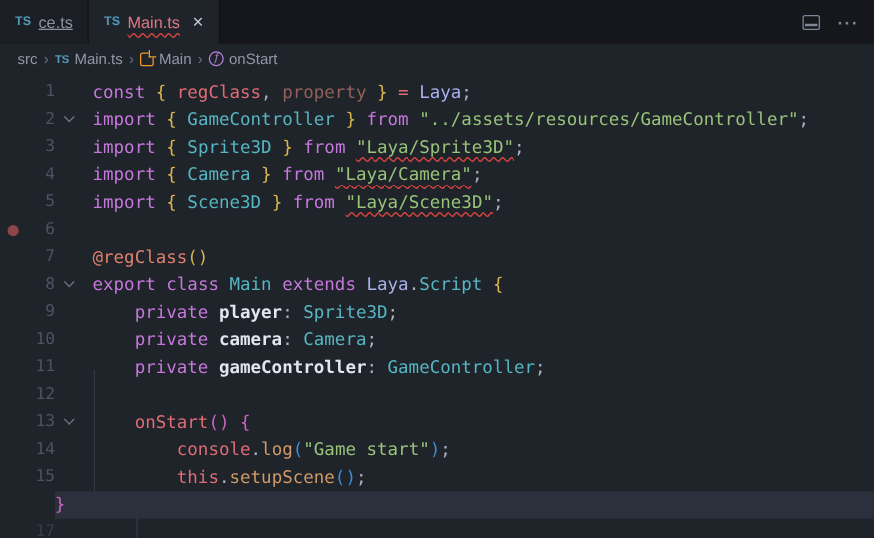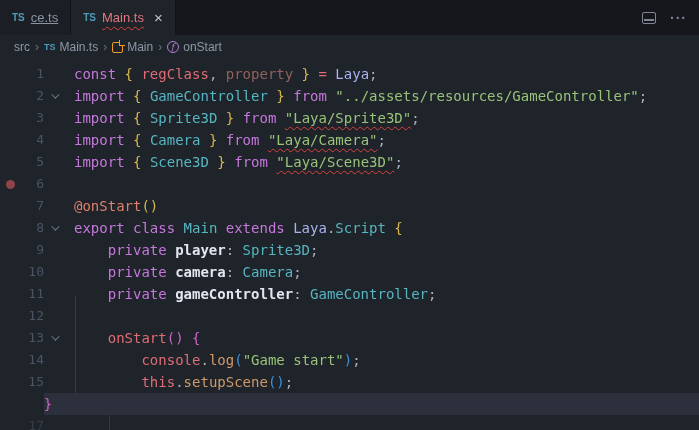--- a/index.html
+++ b/index.html
@@ -112,21 +112,21 @@
 <div class="editor">
   <div class="indent-guide" id="guide-1"></div>
   <div class="indent-guide" id="guide-2"></div>
   <div>
       <div class="code-line"><div class="gutter"><span class="bp"></span><span class="lnum">1</span><span class="fold"></span></div><span class="line-body"><span class="tk-kw" style="color: rgb(198, 120, 221);">const </span><span class="tk-b1" style="color: rgb(217, 182, 77);">{ </span><span class="tk-v" style="color: rgb(224, 108, 117);">regClass</span><span class="tk-p" style="color: rgb(171, 178, 191);">, </span><span class="tk-u" style="color: rgb(147, 97, 92);">property</span><span class="tk-p" style="color: rgb(171, 178, 191);"> </span><span class="tk-b1" style="color: rgb(217, 182, 77);">}</span><span class="tk-p" style="color: rgb(171, 178, 191);"> </span><span class="tk-o" style="color: rgb(224, 108, 117);">=</span><span class="tk-p" style="color: rgb(171, 178, 191);"> </span><span class="tk-ns" style="color: rgb(169, 178, 236);">Laya</span><span class="tk-p" style="color: rgb(171, 178, 191);">;</span></span></div>
       <div class="code-line"><div class="gutter"><span class="bp"></span><span class="lnum">2</span><span class="fold"><span class="chev"></span></span></div><span class="line-body"><span class="tk-kw" style="color: rgb(198, 120, 221);">import </span><span class="tk-b1" style="color: rgb(217, 182, 77);">{ </span><span class="tk-ty" style="color: rgb(86, 182, 194);">GameController</span><span class="tk-p" style="color: rgb(171, 178, 191);"> </span><span class="tk-b1" style="color: rgb(217, 182, 77);">}</span><span class="tk-p" style="color: rgb(171, 178, 191);"> </span><span class="tk-kw" style="color: rgb(198, 120, 221);">from </span><span class="tk-s" style="color: rgb(152, 195, 121);">"../assets/resources/GameController"</span><span class="tk-p" style="color: rgb(171, 178, 191);">;</span></span></div>
       <div class="code-line"><div class="gutter"><span class="bp"></span><span class="lnum">3</span><span class="fold"></span></div><span class="line-body"><span class="tk-kw" style="color: rgb(198, 120, 221);">import </span><span class="tk-b1" style="color: rgb(217, 182, 77);">{ </span><span class="tk-ty" style="color: rgb(86, 182, 194);">Sprite3D</span><span class="tk-p" style="color: rgb(171, 178, 191);"> </span><span class="tk-b1" style="color: rgb(217, 182, 77);">}</span><span class="tk-p" style="color: rgb(171, 178, 191);"> </span><span class="tk-kw" style="color: rgb(198, 120, 221);">from </span><span class="tk-s tk-sq" style="color: rgb(152, 195, 121);">"Laya/Sprite3D"</span><span class="tk-p" style="color: rgb(171, 178, 191);">;</span></span></div>
       <div class="code-line"><div class="gutter"><span class="bp"></span><span class="lnum">4</span><span class="fold"></span></div><span class="line-body"><span class="tk-kw" style="color: rgb(198, 120, 221);">import </span><span class="tk-b1" style="color: rgb(217, 182, 77);">{ </span><span class="tk-ty" style="color: rgb(86, 182, 194);">Camera</span><span class="tk-p" style="color: rgb(171, 178, 191);"> </span><span class="tk-b1" style="color: rgb(217, 182, 77);">}</span><span class="tk-p" style="color: rgb(171, 178, 191);"> </span><span class="tk-kw" style="color: rgb(198, 120, 221);">from </span><span class="tk-s tk-sq" style="color: rgb(152, 195, 121);">"Laya/Camera"</span><span class="tk-p" style="color: rgb(171, 178, 191);">;</span></span></div>
       <div class="code-line"><div class="gutter"><span class="bp"></span><span class="lnum">5</span><span class="fold"></span></div><span class="line-body"><span class="tk-kw" style="color: rgb(198, 120, 221);">import </span><span class="tk-b1" style="color: rgb(217, 182, 77);">{ </span><span class="tk-ty" style="color: rgb(86, 182, 194);">Scene3D</span><span class="tk-p" style="color: rgb(171, 178, 191);"> </span><span class="tk-b1" style="color: rgb(217, 182, 77);">}</span><span class="tk-p" style="color: rgb(171, 178, 191);"> </span><span class="tk-kw" style="color: rgb(198, 120, 221);">from </span><span class="tk-s tk-sq" style="color: rgb(152, 195, 121);">"Laya/Scene3D"</span><span class="tk-p" style="color: rgb(171, 178, 191);">;</span></span></div>
       <div class="code-line"><div class="gutter"><span class="bp"><span class="bp-dot"></span></span><span class="lnum">6</span><span class="fold"></span></div><span class="line-body"></span></div>
-      <div class="code-line"><div class="gutter"><span class="bp"></span><span class="lnum">7</span><span class="fold"></span></div><span class="line-body"><span class="tk-dec" style="color: rgb(224, 128, 108);">@onStart</span><span class="tk-b1" style="color: rgb(217, 182, 77);">()</span></span></div>
+      <div class="code-line"><div class="gutter"><span class="bp"></span><span class="lnum">7</span><span class="fold"></span></div><span class="line-body"><span class="tk-dec" style="color: rgb(224, 128, 108);">@regClass</span><span class="tk-b1" style="color: rgb(217, 182, 77);">()</span></span></div>
       <div class="code-line"><div class="gutter"><span class="bp"></span><span class="lnum">8</span><span class="fold"><span class="chev"></span></span></div><span class="line-body"><span class="tk-kw" style="color: rgb(198, 120, 221);">export </span><span class="tk-kw" style="color: rgb(198, 120, 221);">class </span><span class="tk-ty" style="color: rgb(86, 182, 194);">Main </span><span class="tk-kw" style="color: rgb(198, 120, 221);">extends </span><span class="tk-ns" style="color: rgb(169, 178, 236);">Laya</span><span class="tk-p" style="color: rgb(171, 178, 191);">.</span><span class="tk-ty" style="color: rgb(86, 182, 194);">Script </span><span class="tk-b1" style="color: rgb(217, 182, 77);">{</span></span></div>
       <div class="code-line"><div class="gutter"><span class="bp"></span><span class="lnum">9</span><span class="fold"></span></div><span class="line-body"><span class="tk-p" style="color: rgb(171, 178, 191);">    </span><span class="tk-kw" style="color: rgb(198, 120, 221);">private </span><span class="tk-pr" style="color: rgb(226, 230, 239);">player</span><span class="tk-p" style="color: rgb(171, 178, 191);">: </span><span class="tk-ty" style="color: rgb(86, 182, 194);">Sprite3D</span><span class="tk-p" style="color: rgb(171, 178, 191);">;</span></span></div>
       <div class="code-line"><div class="gutter"><span class="bp"></span><span class="lnum">10</span><span class="fold"></span></div><span class="line-body"><span class="tk-p" style="color: rgb(171, 178, 191);">    </span><span class="tk-kw" style="color: rgb(198, 120, 221);">private </span><span class="tk-pr" style="color: rgb(226, 230, 239);">camera</span><span class="tk-p" style="color: rgb(171, 178, 191);">: </span><span class="tk-ty" style="color: rgb(86, 182, 194);">Camera</span><span class="tk-p" style="color: rgb(171, 178, 191);">;</span></span></div>
       <div class="code-line"><div class="gutter"><span class="bp"></span><span class="lnum">11</span><span class="fold"></span></div><span class="line-body"><span class="tk-p" style="color: rgb(171, 178, 191);">    </span><span class="tk-kw" style="color: rgb(198, 120, 221);">private </span><span class="tk-pr" style="color: rgb(226, 230, 239);">gameController</span><span class="tk-p" style="color: rgb(171, 178, 191);">: </span><span class="tk-ty" style="color: rgb(86, 182, 194);">GameController</span><span class="tk-p" style="color: rgb(171, 178, 191);">;</span></span></div>
       <div class="code-line"><div class="gutter"><span class="bp"></span><span class="lnum">12</span><span class="fold"></span></div><span class="line-body"></span></div>
       <div class="code-line"><div class="gutter"><span class="bp"></span><span class="lnum">13</span><span class="fold"><span class="chev"></span></span></div><span class="line-body"><span class="tk-p" style="color: rgb(171, 178, 191);">    </span><span class="tk-v" style="color: rgb(224, 108, 117);">onStart</span><span class="tk-b2" style="color: rgb(205, 100, 196);">()</span><span class="tk-p" style="color: rgb(171, 178, 191);"> </span><span class="tk-b2" style="color: rgb(205, 100, 196);">{</span></span></div>
       <div class="code-line"><div class="gutter"><span class="bp"></span><span class="lnum">14</span><span class="fold"></span></div><span class="line-body"><span class="tk-p" style="color: rgb(171, 178, 191);">        </span><span class="tk-v" style="color: rgb(224, 108, 117);">console</span><span class="tk-p" style="color: rgb(171, 178, 191);">.</span><span class="tk-fn" style="color: rgb(209, 154, 102);">log</span><span class="tk-b3" style="color: rgb(60, 143, 214);">(</span><span class="tk-s" style="color: rgb(152, 195, 121);">"Game start"</span><span class="tk-b3" style="color: rgb(60, 143, 214);">)</span><span class="tk-p" style="color: rgb(171, 178, 191);">;</span></span></div>
       <div class="code-line"><div class="gutter"><span class="bp"></span><span class="lnum">15</span><span class="fold"></span></div><span class="line-body"><span class="tk-p" style="color: rgb(171, 178, 191);">        </span><span class="tk-v" style="color: rgb(224, 108, 117);">this</span><span class="tk-p" style="color: rgb(171, 178, 191);">.</span><span class="tk-fn" style="color: rgb(209, 154, 102);">setupScene</span><span class="tk-b3" style="color: rgb(60, 143, 214);">()</span><span class="tk-p" style="color: rgb(171, 178, 191);">;</span></span></div>
       <div class="code-line active"><div class="hl"></div><span class="line-body"><span class="tk-p" style="color: rgb(171, 178, 191);">    </span><span class="tk-b2" style="color: rgb(205, 100, 196);">}</span></span></div>
       <div class="code-line dim"><div class="gutter"><span class="bp"></span><span class="lnum">17</span><span class="fold"></span></div><span class="line-body"></span></div>

